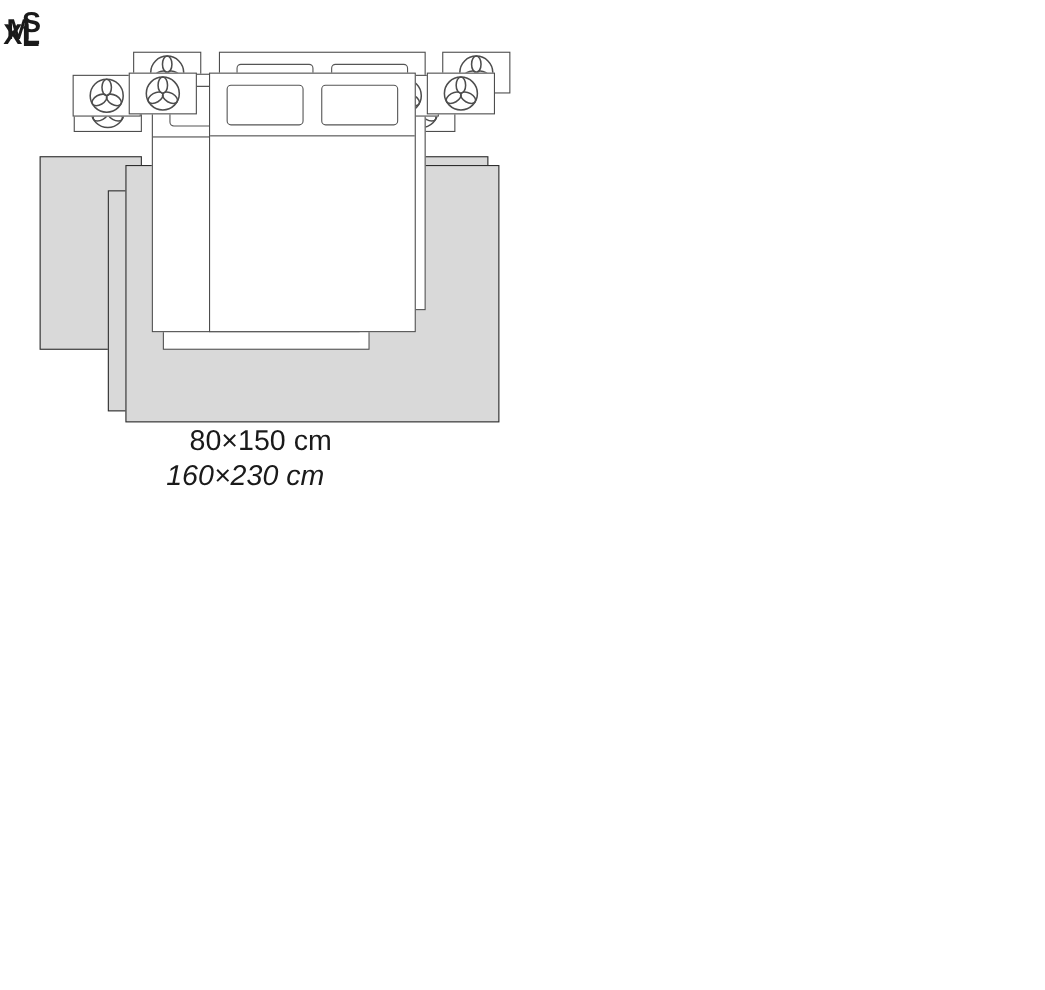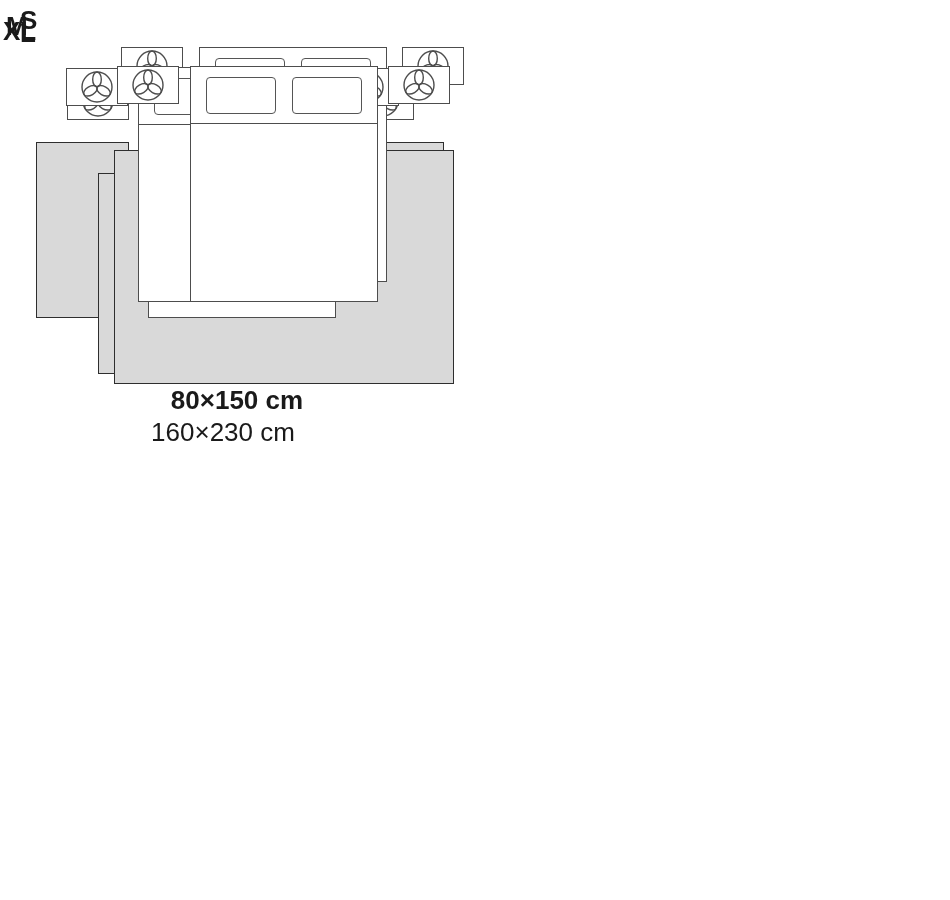--- a/index.html
+++ b/index.html
@@ -28,23 +28,23 @@
   .q-s  .size-label{left:20px;top:7px;}
   .q-m  .size-label{left:6px; top:13px;}
   .q-l  .size-label{left:20px;top:470px;margin-top:-450px;} 
   .q-l  .size-label{left:20px;top:20px;margin-top:0;}
   .q-xl .size-label{left:3px; top:18px;}
 
   .caption{
     position:absolute;width:220px;text-align:center;
     font-size:26px;line-height:1.2;color:var(--text);
   }
-  .q-s  .caption{left:127px;top:385px;font-weight:bold;}
+  .q-s  .caption{left:127px;top:385px;}
   .q-m  .caption{left:190px;top:385px;}
-  .q-l  .caption{left:113px;top:417px;}
+  .q-l  .caption{left:113px;top:417px;font-style:italic;}
   .q-xl .caption{left:179px;top:417px;}
 
   .rug{
     position:absolute;background:var(--rug-fill);
     border:1.5px solid var(--rug-outline);
     box-sizing:border-box;z-index:1;
   }
   
   .q-s .rug-a{left:36px; top:142px;width:93px; height:176px;}
   .q-s .rug-b{left:352px;top:142px;width:92px; height:176px;}

